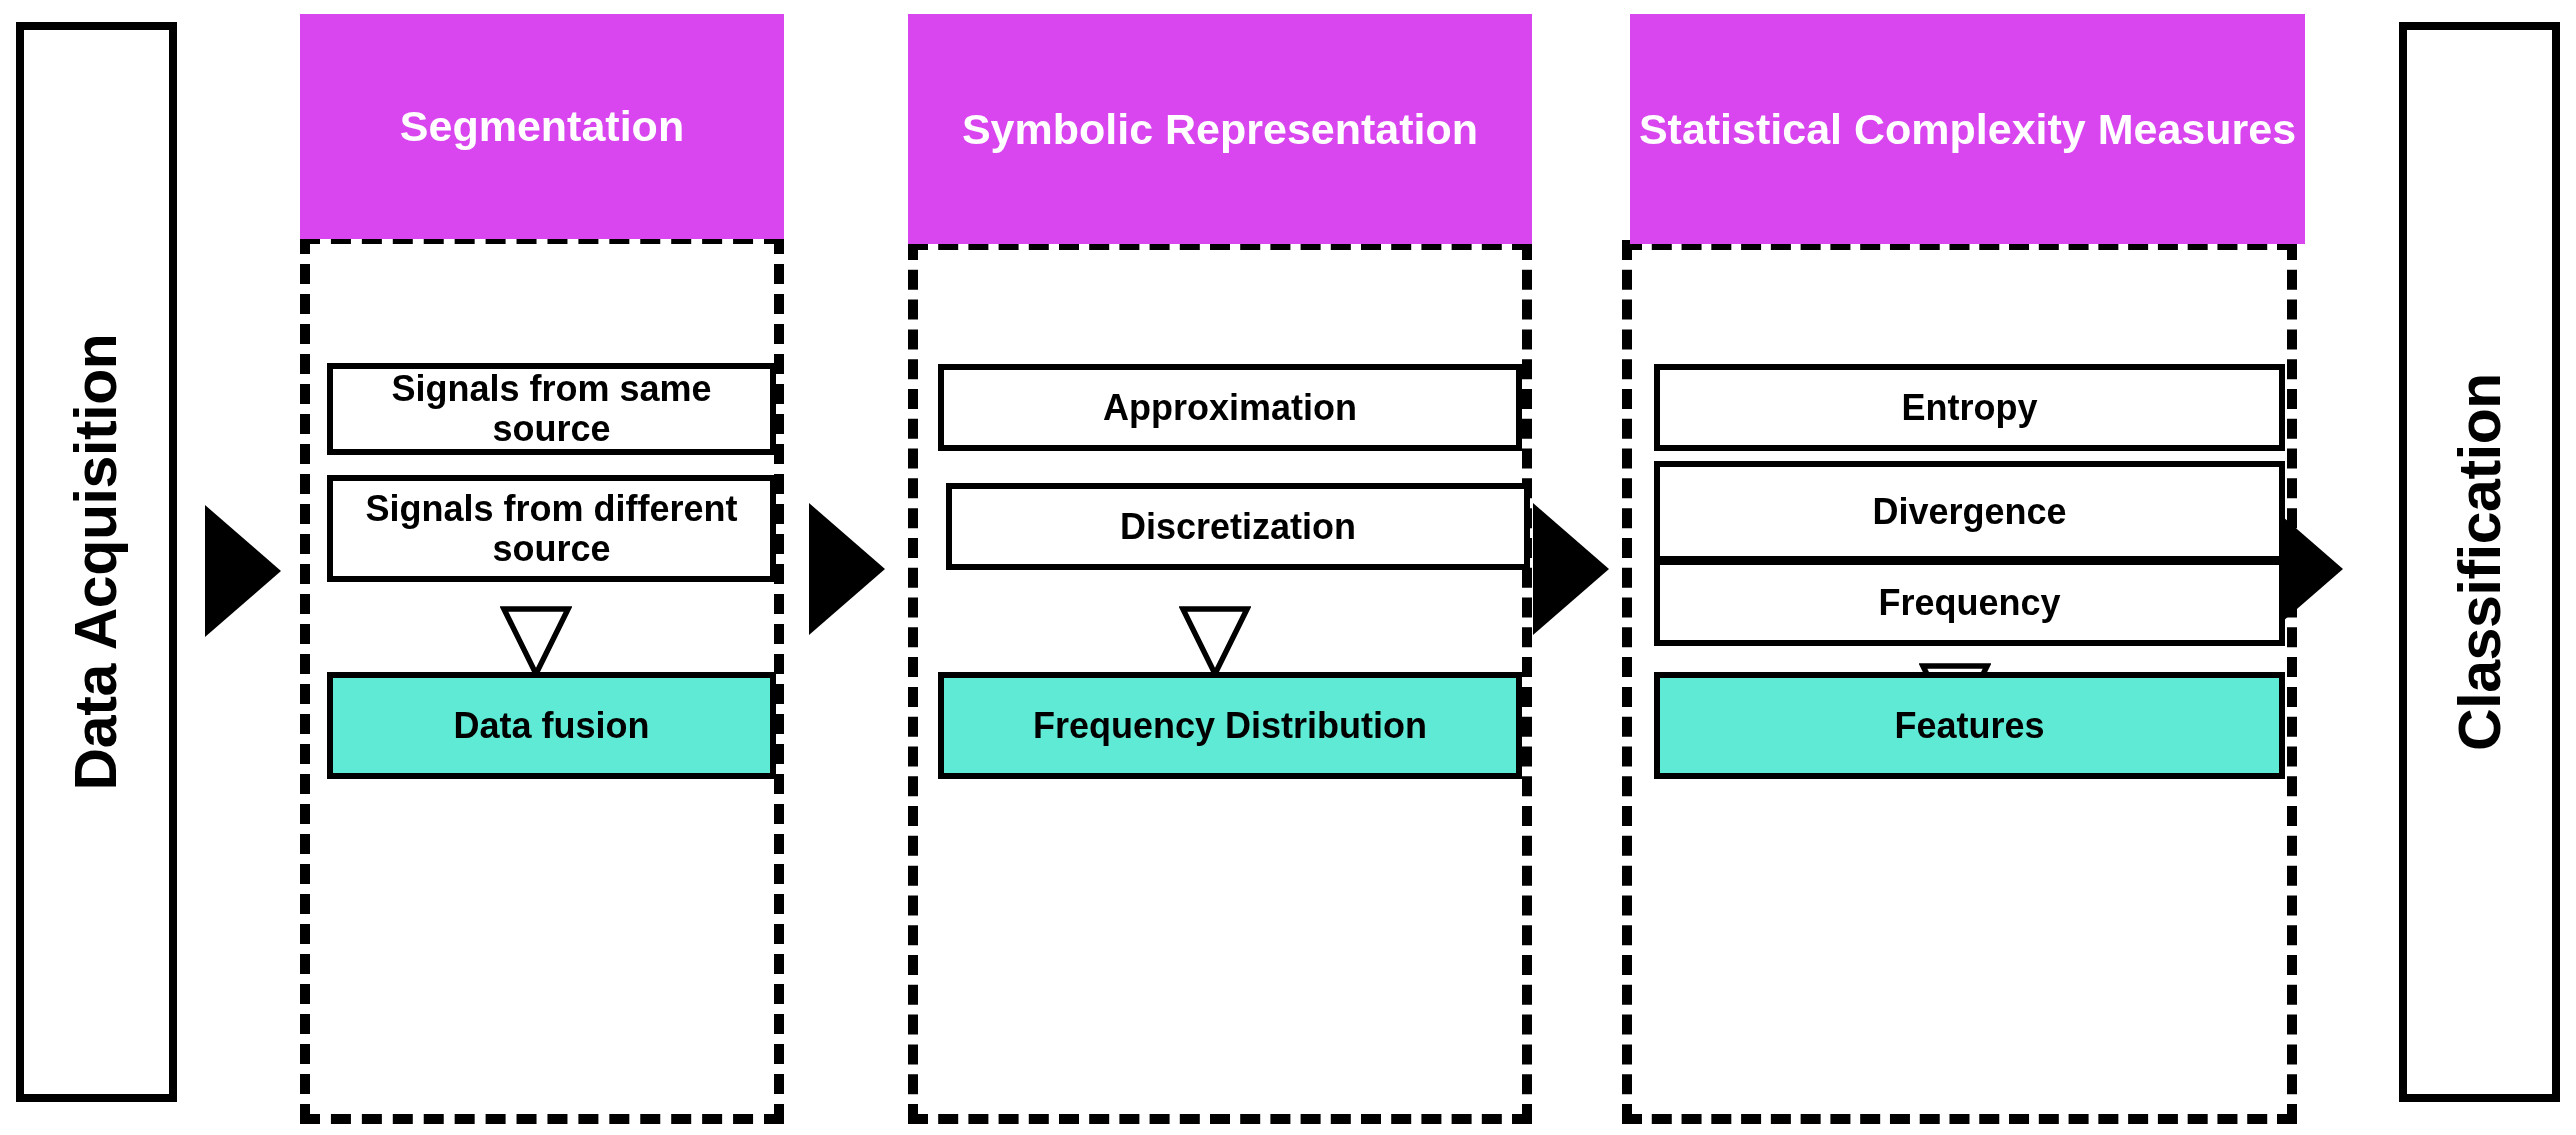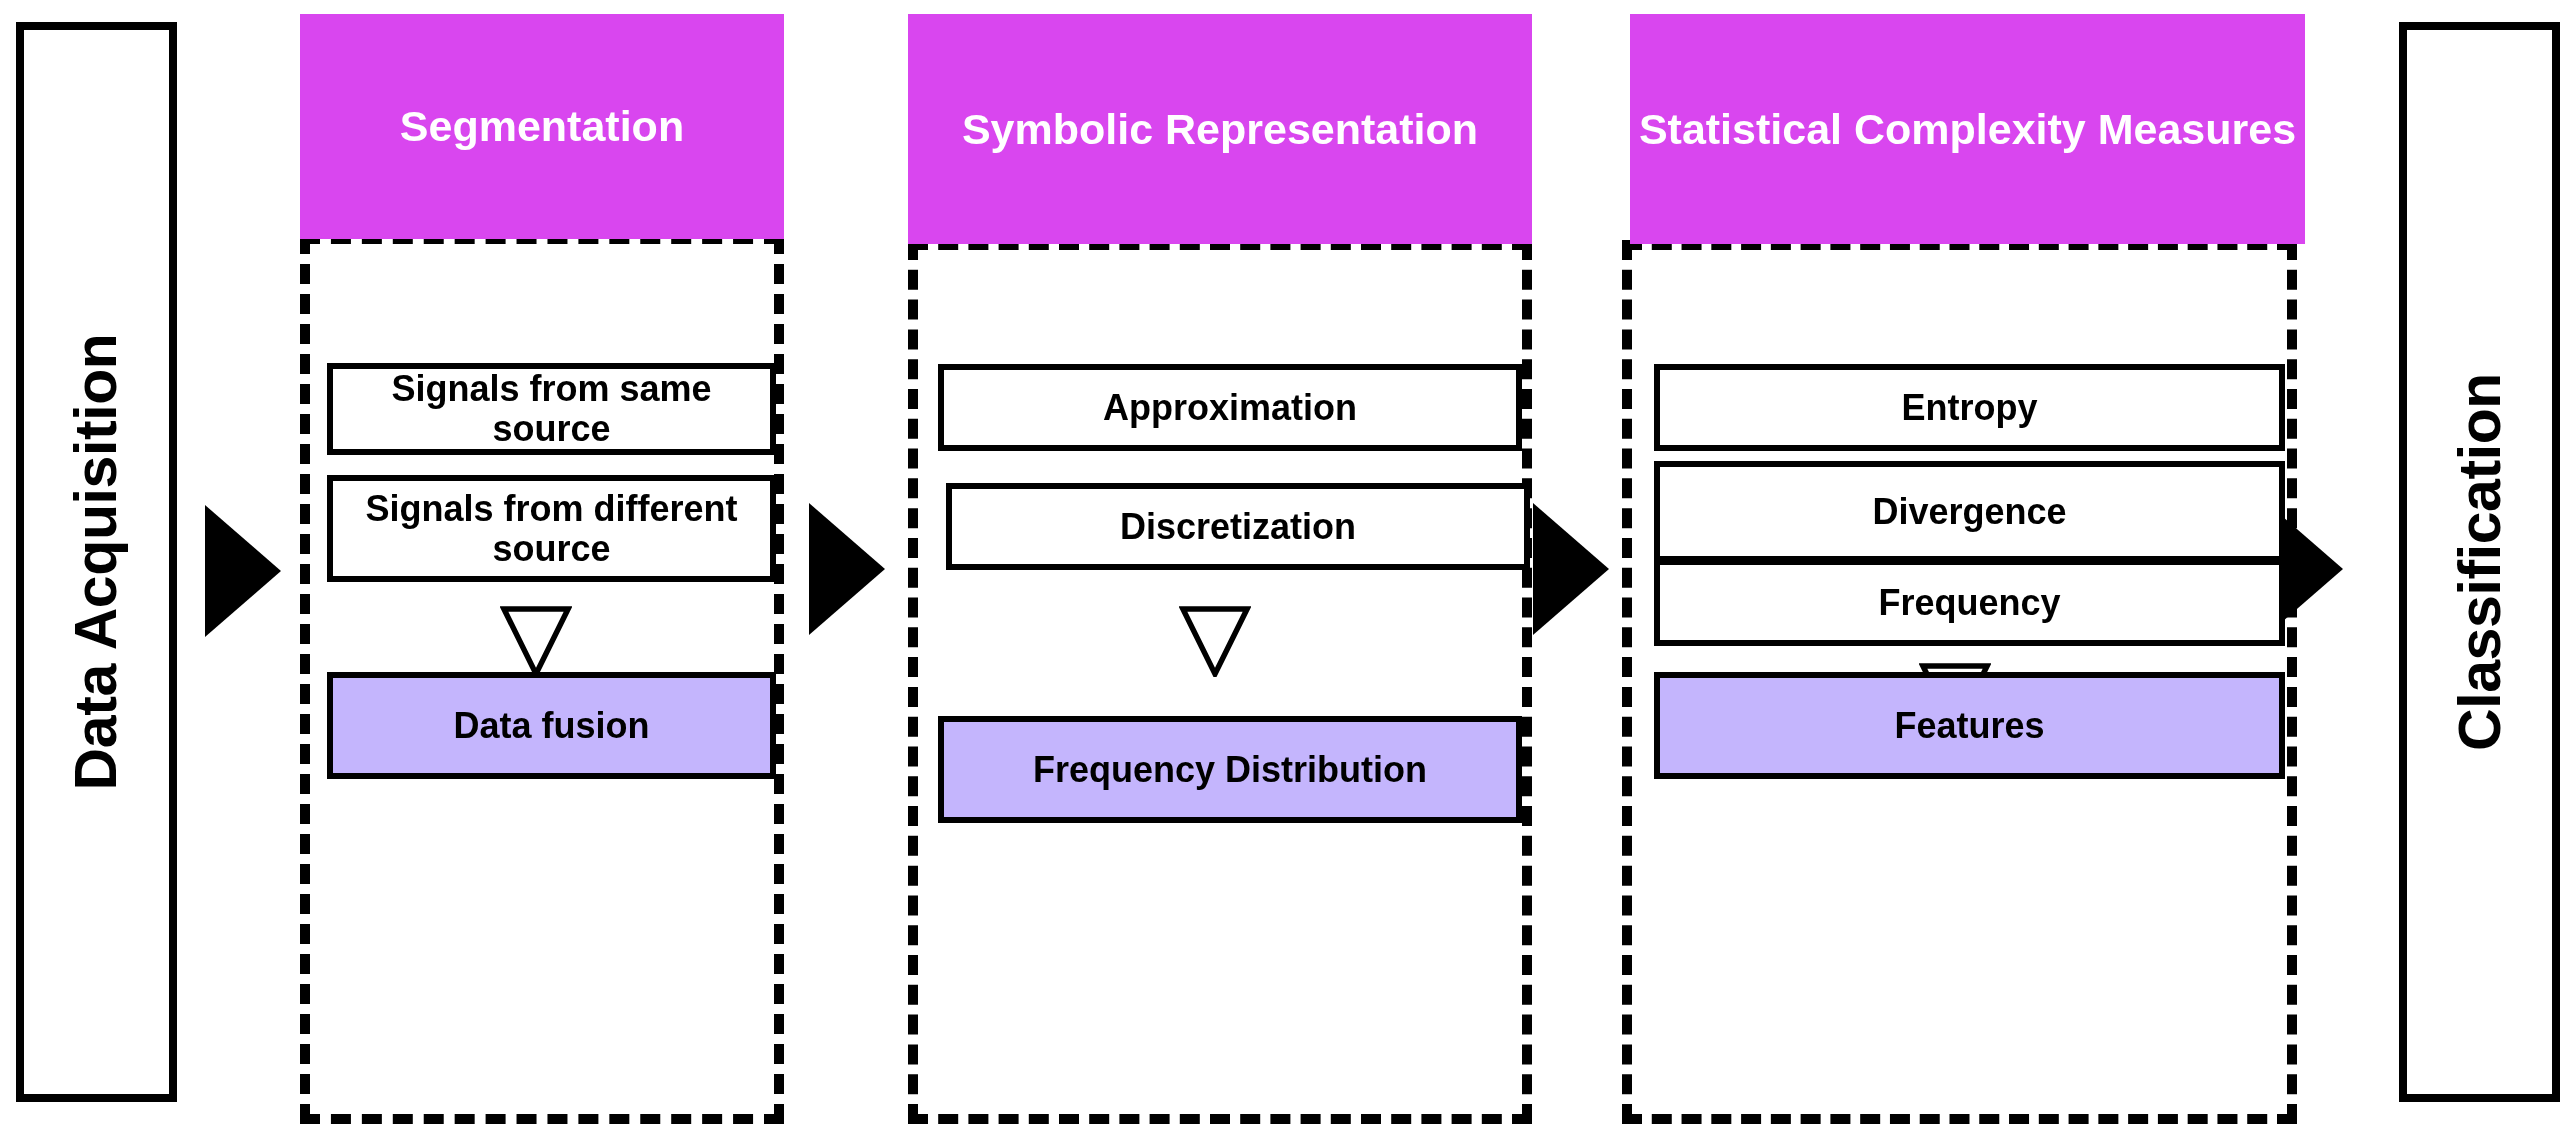--- a/index.html
+++ b/index.html
@@ -91,21 +91,21 @@
     display: flex;
     align-items: center;
     justify-content: center;
     text-align: center;
     font-size: 36px;
     font-weight: bold;
     color: #000000;
     line-height: 1.1;
     padding: 0 6.2px;
   }
-  .item-box.shaded { background: #c4b5fd; }
+  .item-box.shaded { background: #5eead4; }
 
   
   .merge-triangle {
     position: absolute;
     width: 0;
     height: 0;
   }
   .merge-triangle svg { display: block; }
 
   
@@ -117,21 +117,21 @@
   #seg-triangle    { left: 190px; top: 361px; }
   #seg-box-fusion  { left: 17px; top: 428px; width: 449px; height: 107px; }
 
   
   #col-symbolic { left: 908px; top: 14px; width: 624px; height: 1110px; }
   #col-symbolic .stage-header { width: 624px; height: 230px; }
   #col-symbolic .stage-body   { top: 226px; width: 624px; height: 884px; }
   #sym-box-1      { left: 20px; top: 114px; width: 584px; height: 87px; }
   #sym-box-2      { left: 28px; top: 233px; width: 584px; height: 87px; }
   #sym-triangle   { left: 261px; top: 355px; }
-  #sym-box-freq   { left: 20px; top: 422px; width: 584px; height: 107px; margin-top: 44px; }
+  #sym-box-freq   { left: 20px; top: 422px; width: 584px; height: 107px; }
 
   
   #col-statistical { left: 1622px; top: 14px; width: 675px; height: 1110px; }
   #col-statistical .stage-header { width: 675px; height: 230px; margin-left: 8px; }
   #col-statistical .stage-body   { top: 226px; width: 675px; height: 884px; }
   #stat-box-1      { left: 22px; top: 114px; width: 631px; height: 87px; }
   #stat-box-2      { left: 22px; top: 211px; width: 631px; height: 101px; }
   #stat-box-3      { left: 22px; top: 309px; width: 631px; height: 87px; }
   #stat-triangle   { left: 287px; top: 412px; }
   #stat-box-feat   { left: 22px; top: 422px; width: 631px; height: 107px; }

